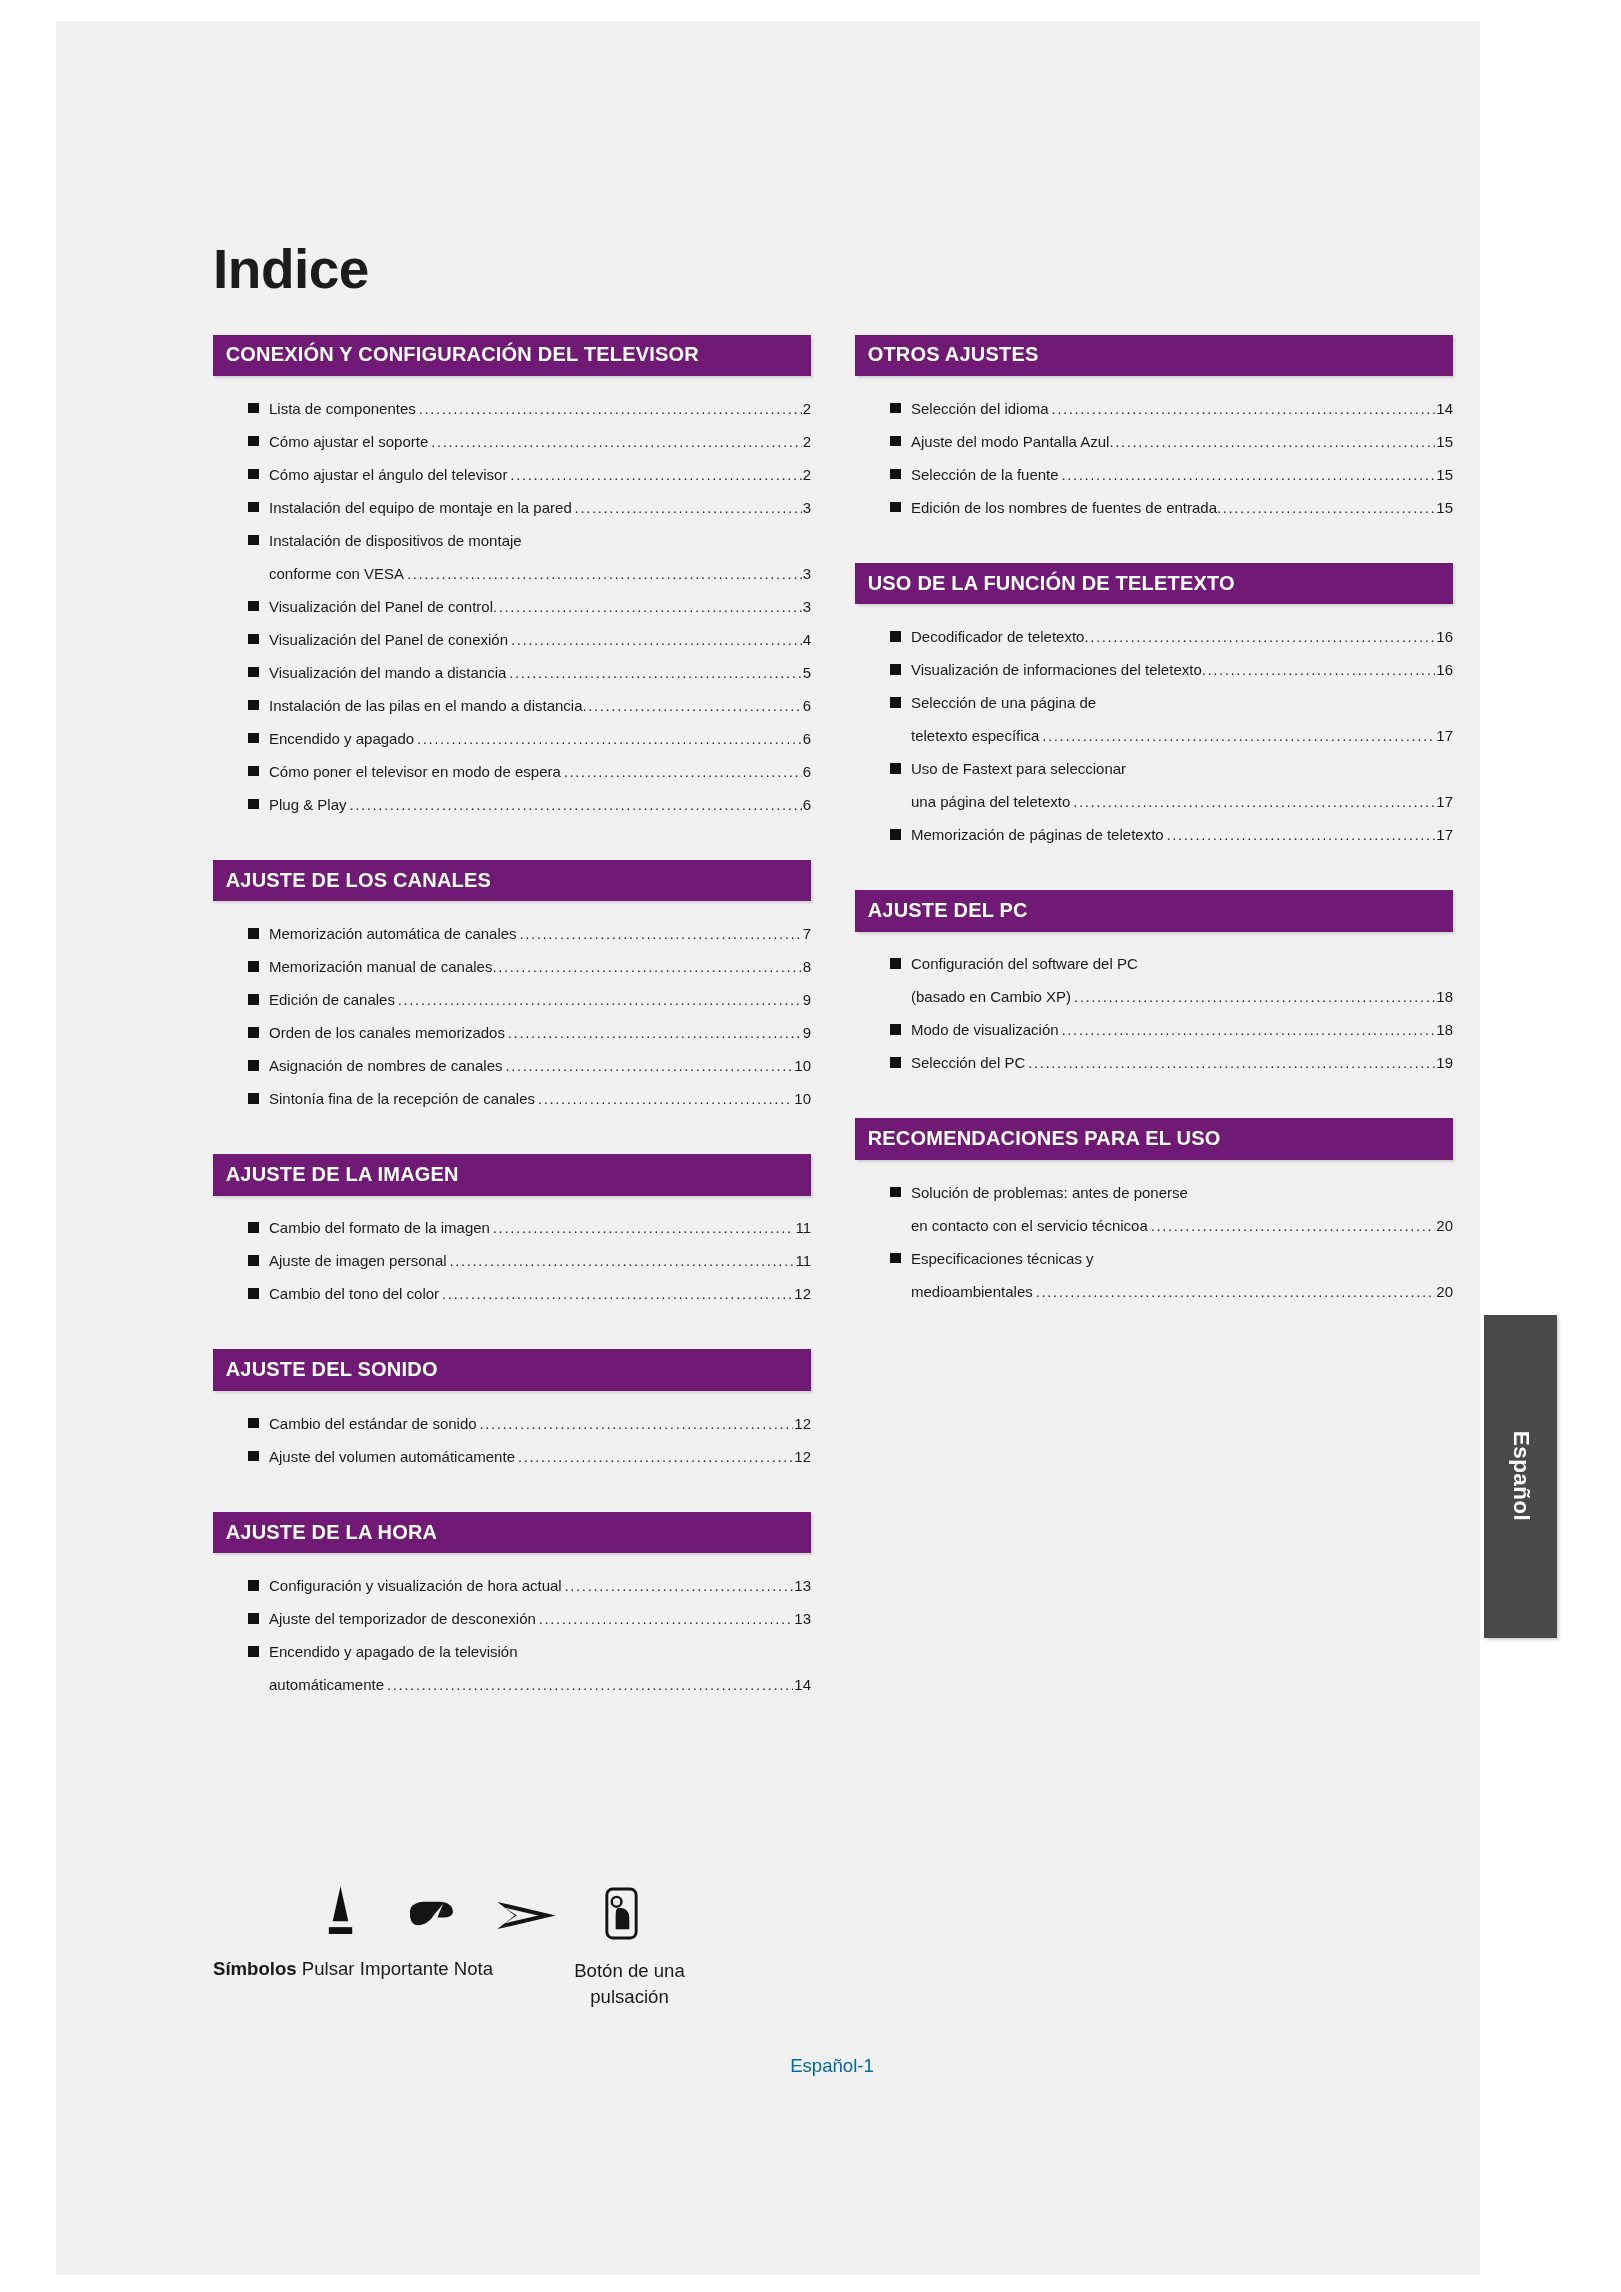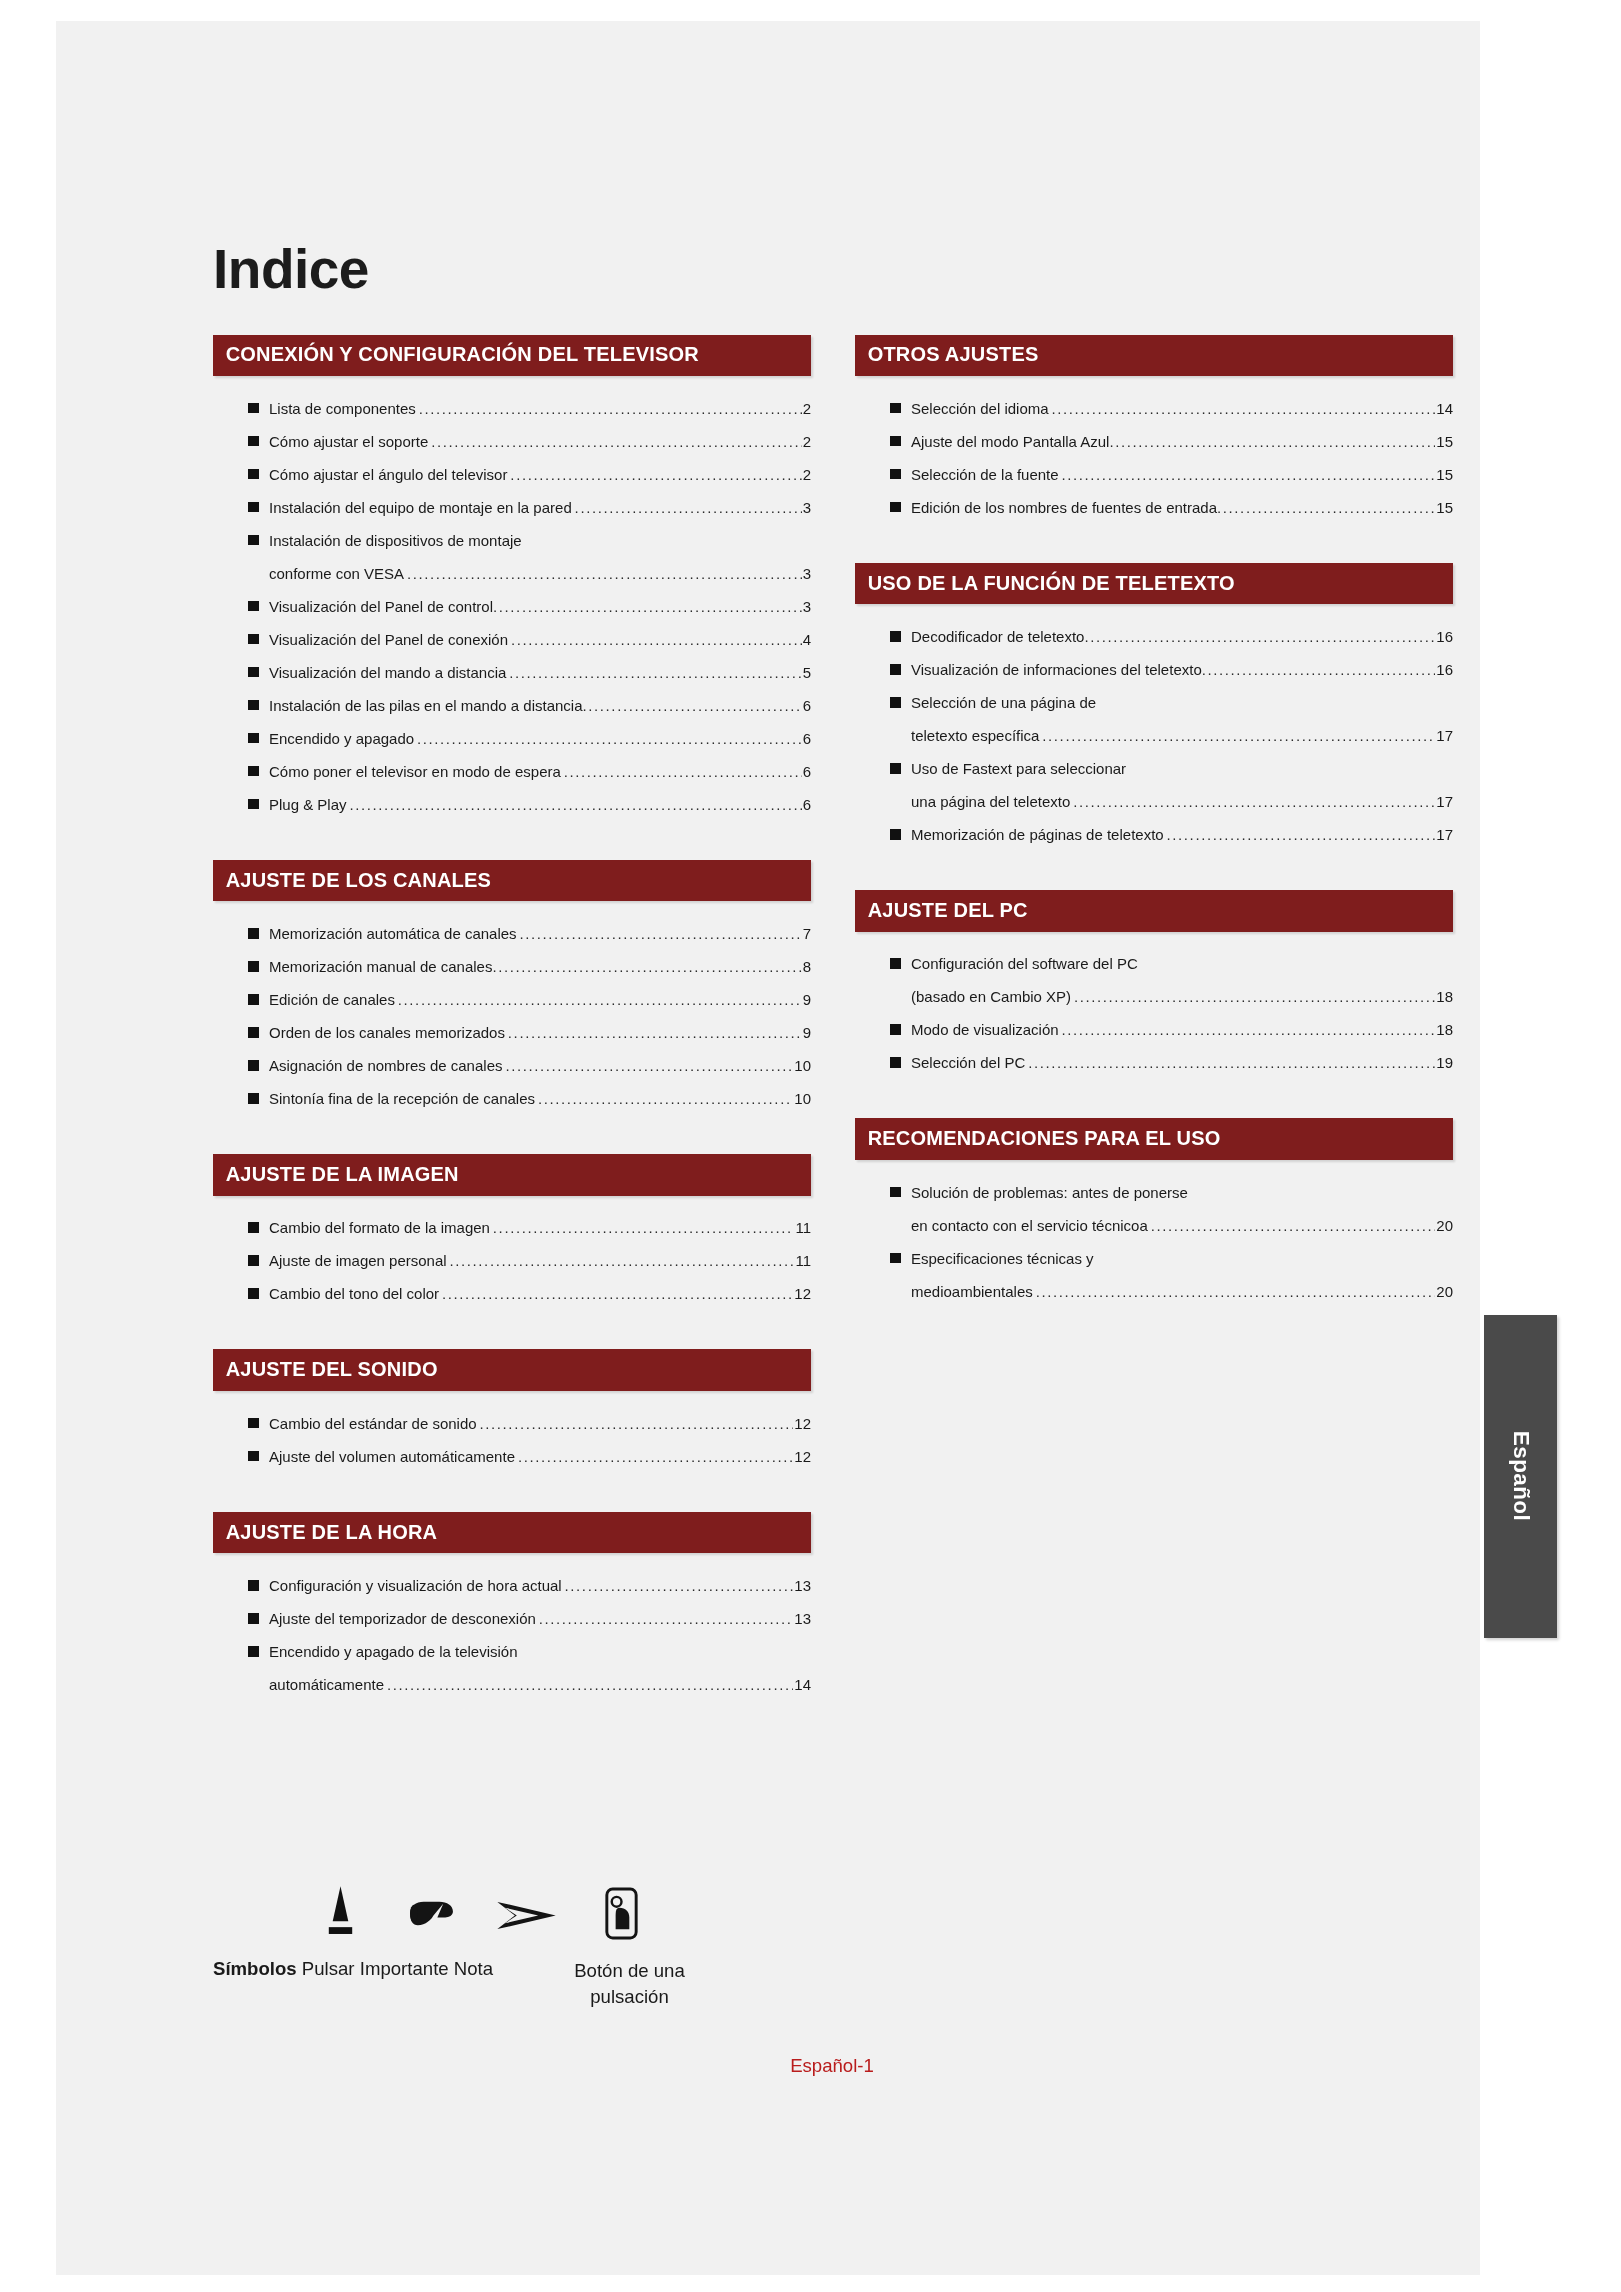--- a/index.html
+++ b/index.html
@@ -40,21 +40,21 @@
     position: absolute;
     width: 598px;
   }
   #col-left  { left: 157px; top: 314px; }
   #col-right { left: 799px; top: 314px; }
 
   
   .section { position: relative; }
 
   .section-header {
-    background: #7f1d1d;
+    background: #701a75;
     color: #ffffff;
     font-size: 20px;
     font-weight: bold;
     letter-spacing: 0.2px;
     padding: 8.8px 0 9.8px 12.7px;
     box-shadow: 2px 2px 2px rgba(0,0,0,0.13);
     white-space: nowrap;
   }
 
   .toc-list {
@@ -143,21 +143,21 @@
   }
 
   
   #footer {
     position: absolute;
     left: 0;
     top: 2034px;
     width: 1552px;
     text-align: center;
     font-size: 18.6px;
-    color: #b91c1c;
+    color: #0369a1;
   }
 
   
   #side-tab {
     position: absolute;
     left: 1428px;
     top: 1294px;
     width: 73px;
     height: 323px;
     background: #4a4a4a;

